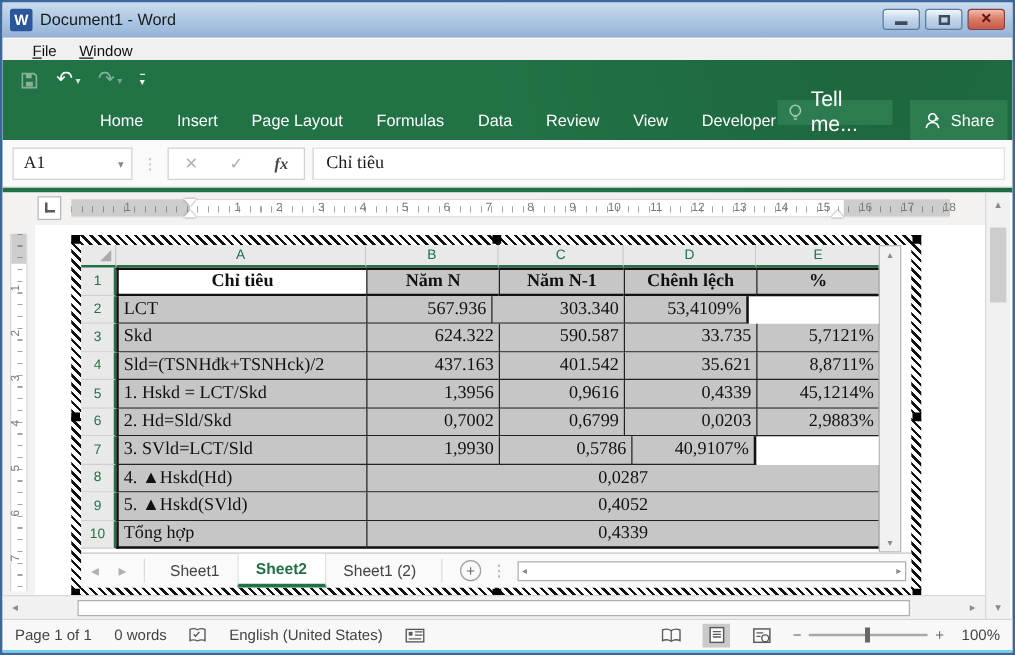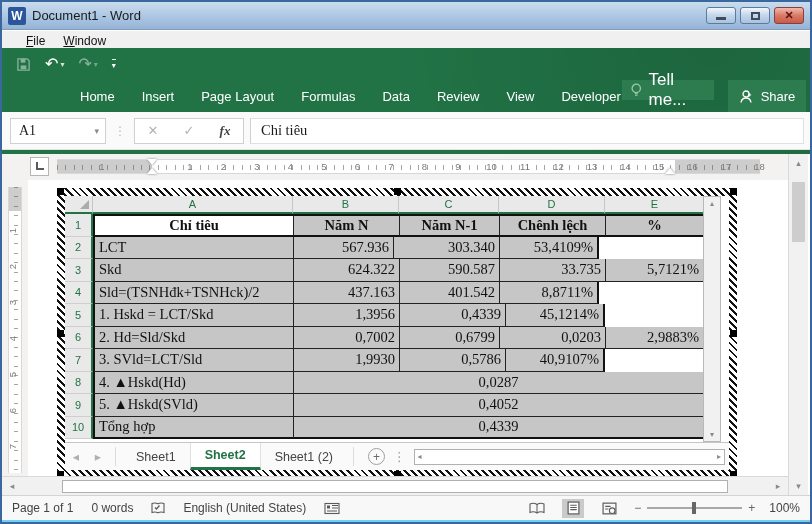--- a/index.html
+++ b/index.html
@@ -329,26 +329,28 @@
               <div class="c num   " style="width: 106px;">624.322</div>
               <div class="c num   " style="width: 100px;">590.587</div>
               <div class="c num   " style="width: 106px;">33.735</div>
               <div class="c num  lastcol " style="width: 100px;">5,7121%</div>
             </div>
             <div class="row">
               <div class="rownum">4</div>
               <div class="c label first  " style="width: 200px;">Sld=(TSNHđk+TSNHck)/2</div>
               <div class="c num   " style="width: 106px;">437.163</div>
               <div class="c num   " style="width: 100px;">401.542</div>
+              <div class="c num   " style="width: 106px;">35.621</div>
               <div class="c num  lastcol " style="width: 100px;">8,8711%</div>
             </div>
             <div class="row">
               <div class="rownum">5</div>
               <div class="c label first  " style="width: 200px;">1. Hskd = LCT/Skd</div>
               <div class="c num   " style="width: 106px;">1,3956</div>
+              <div class="c num   " style="width: 100px;">0,9616</div>
               <div class="c num   " style="width: 106px;">0,4339</div>
               <div class="c num  lastcol " style="width: 100px;">45,1214%</div>
             </div>
             <div class="row">
               <div class="rownum">6</div>
               <div class="c label first  " style="width: 200px;">2. Hd=Sld/Skd</div>
               <div class="c num   " style="width: 106px;">0,7002</div>
               <div class="c num   " style="width: 100px;">0,6799</div>
               <div class="c num   " style="width: 106px;">0,0203</div>
               <div class="c num  lastcol " style="width: 100px;">2,9883%</div>

